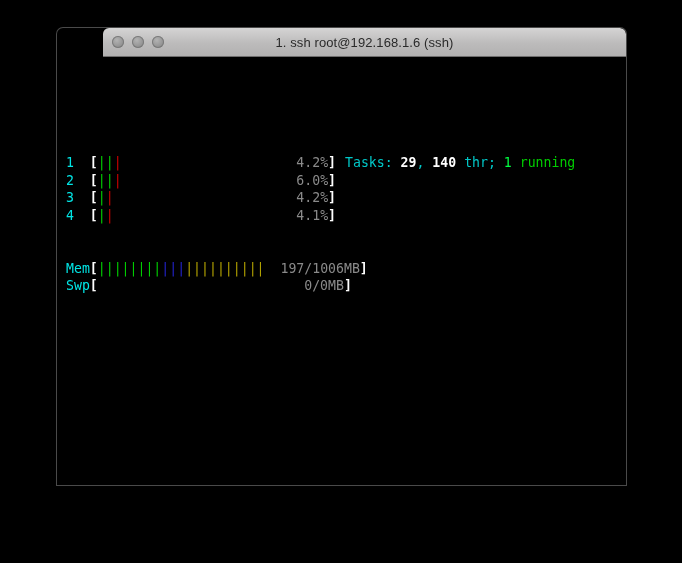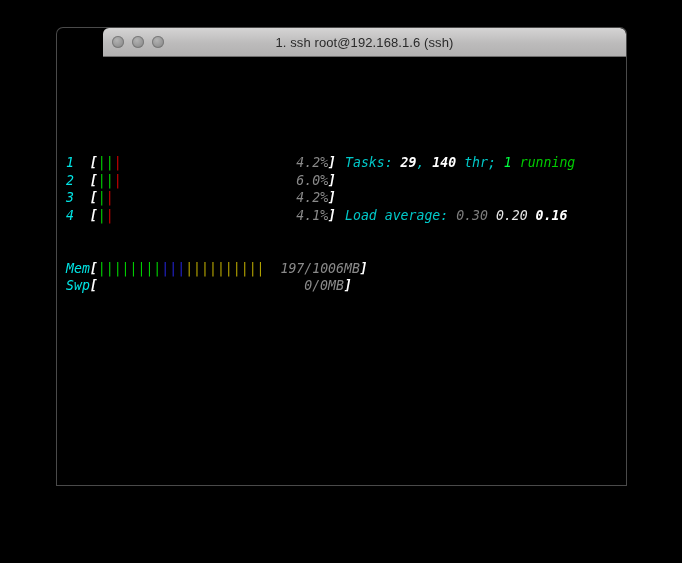--- a/index.html
+++ b/index.html
@@ -69,21 +69,20 @@
     height: 346px;
     background: #000000;
     font-family: "DejaVu Sans Mono", monospace;
     font-size: 13.2px;
     line-height: 17.6px;
     color: #b2b2b2;
     padding: 9px 0 0 9px;
     box-sizing: border-box;
     white-space: pre;
     overflow: hidden;
-    font-style: italic;
   }
 
   .row { height: 17.6px; white-space: pre; }
   .c-bcyan   { color: #00e5e5; }
   .c-green   { color: #00cd00; }
   .c-bgreen  { color: #00ff41; }
   .c-teal    { color: #00c8c8; }
   .c-red     { color: #cd0000; }
   .c-blue    { color: #2222cc; }
   .c-yellow  { color: #b0a000; }
@@ -113,21 +112,20 @@
     <span id="title-text">1. ssh root@192.168.1.6 (ssh)</span>
   </div>
 
   <div id="term">
 
     <div class="meters-wrap">
       <div id="cpu-meters"><div class="row"><span class="c-bcyan">1</span>  <span class="c-bold-w">[</span><span class="c-green">|</span><span class="c-green">|</span><span class="c-red">|</span>                     <span class="c-dim"> 4.2%</span><span class="c-bold-w">]</span></div><div class="row"><span class="c-bcyan">2</span>  <span class="c-bold-w">[</span><span class="c-green">|</span><span class="c-green">|</span><span class="c-red">|</span>                     <span class="c-dim"> 6.0%</span><span class="c-bold-w">]</span></div><div class="row"><span class="c-bcyan">3</span>  <span class="c-bold-w">[</span><span class="c-green">|</span><span class="c-red">|</span>                      <span class="c-dim"> 4.2%</span><span class="c-bold-w">]</span></div><div class="row"><span class="c-bcyan">4</span>  <span class="c-bold-w">[</span><span class="c-green">|</span><span class="c-red">|</span>                      <span class="c-dim"> 4.1%</span><span class="c-bold-w">]</span></div></div>
       <div id="mem-meters"><div class="row"><span class="c-bcyan">Mem</span><span class="c-bold-w">[</span><span class="c-green">||||||||</span><span class="c-blue">|||</span><span class="c-yellow">||||||||||</span> <span class="c-dim"> 197/1006MB</span><span class="c-bold-w">]</span></div><div class="row"><span class="c-bcyan">Swp</span><span class="c-bold-w">[</span>                        <span class="c-dim">  0/0MB</span><span class="c-bold-w">]</span></div></div>
       <div class="meters-right">
         <div class="row"><span class="c-teal">Tasks: </span><span class="c-bold-w">29</span><span class="c-teal">, </span><span class="c-bold-w">140</span><span class="c-teal"> thr; </span><span class="c-bgreen">1</span><span class="c-green"> running</span></div>
-        <div class="row"><span class="c-teal">Load average: </span><span class="c-grey">0.30</span> <span class="c-white">0.20</span> <span class="c-bold-w">0.16</span></div>
       </div>
     </div>
 
     <div class="row">&nbsp;</div>
 
     <div class="row">
       
     </div>
 
     

